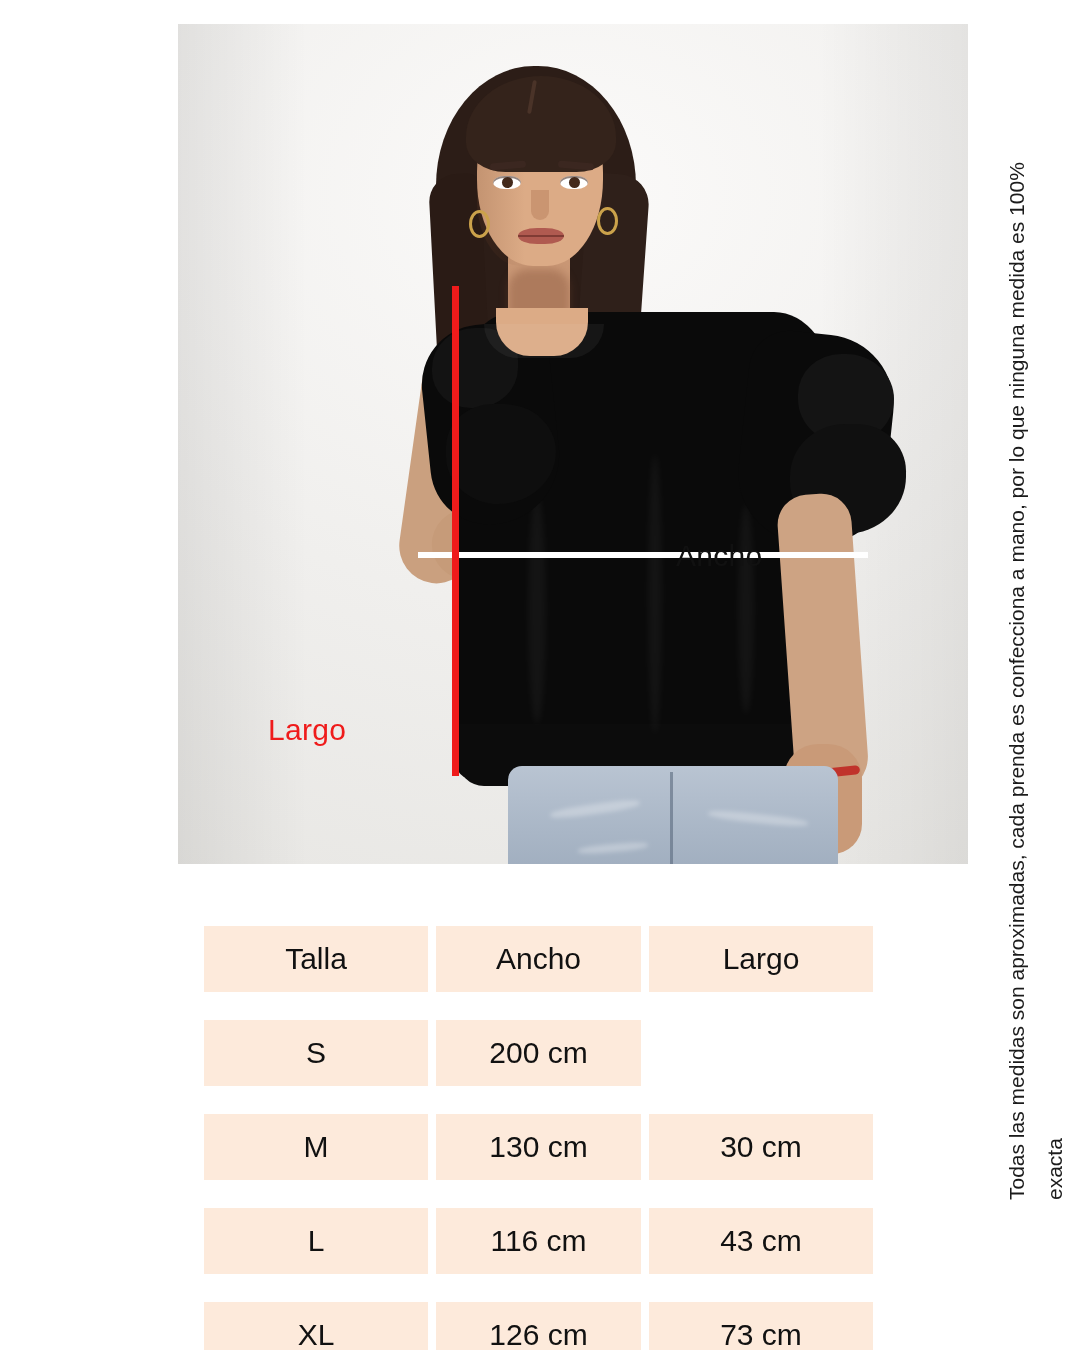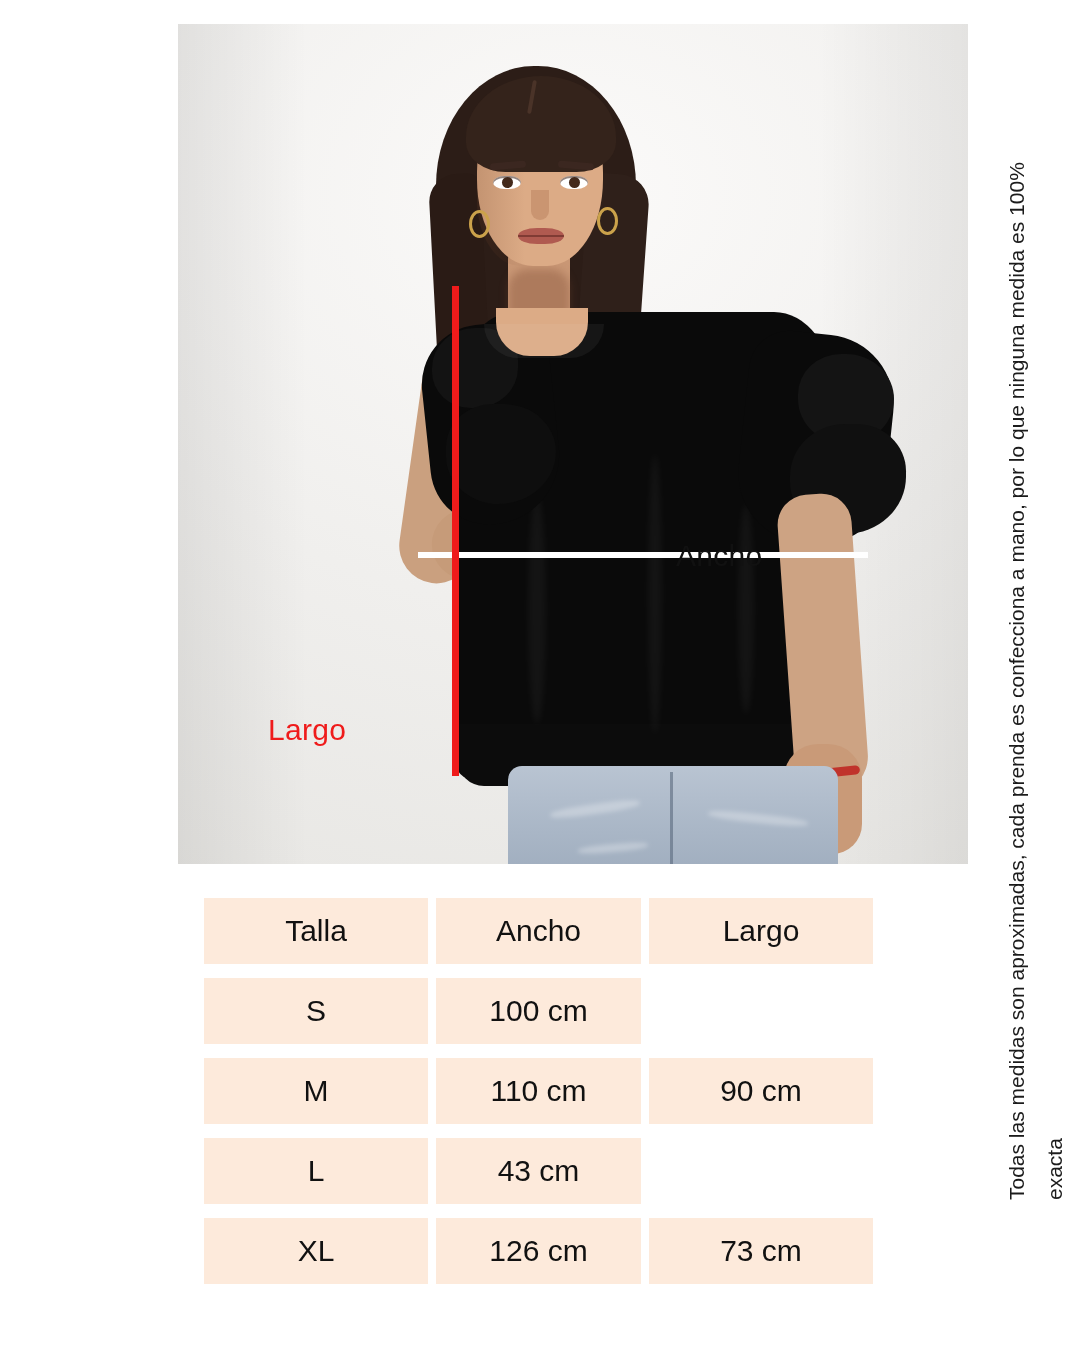--- a/index.html
+++ b/index.html
@@ -380,20 +380,21 @@
     position: absolute;
     left: 204px;
     top: 898px;
     width: 669px;
   }
   .trow {
     display: grid;
     grid-template-columns: 224px 1fr 224px;
     gap: 8px;
     margin-bottom: 14px;
+    margin-top: 28px;
   }
   .cell {
     background: #fdeadb;
     height: 66px;
     display: flex;
     align-items: center;
     justify-content: center;
     font-size: 30px;
     color: #111111;
   }
@@ -478,31 +479,32 @@
 
 <div class="table">
   <div class="trow header">
     <div class="cell">Talla</div>
     <div class="cell mid">Ancho</div>
     <div class="cell">Largo</div>
   </div>
 
   <div class="trow">
     <div class="cell">S</div>
-    <div class="cell mid">100 cm</div>
+    <div class="cell mid">200 cm</div>
   </div>
 
   <div class="trow">
     <div class="cell">M</div>
-    <div class="cell mid">110 cm</div>
-    <div class="cell">90 cm</div>
+    <div class="cell mid">130 cm</div>
+    <div class="cell">30 cm</div>
   </div>
 
   <div class="trow">
     <div class="cell">L</div>
+    <div class="cell mid">116 cm</div>
     <div class="cell">43 cm</div>
   </div>
 
   <div class="trow">
     <div class="cell">XL</div>
     <div class="cell mid">126 cm</div>
     <div class="cell">73 cm</div>
   </div>
 </div>
 

